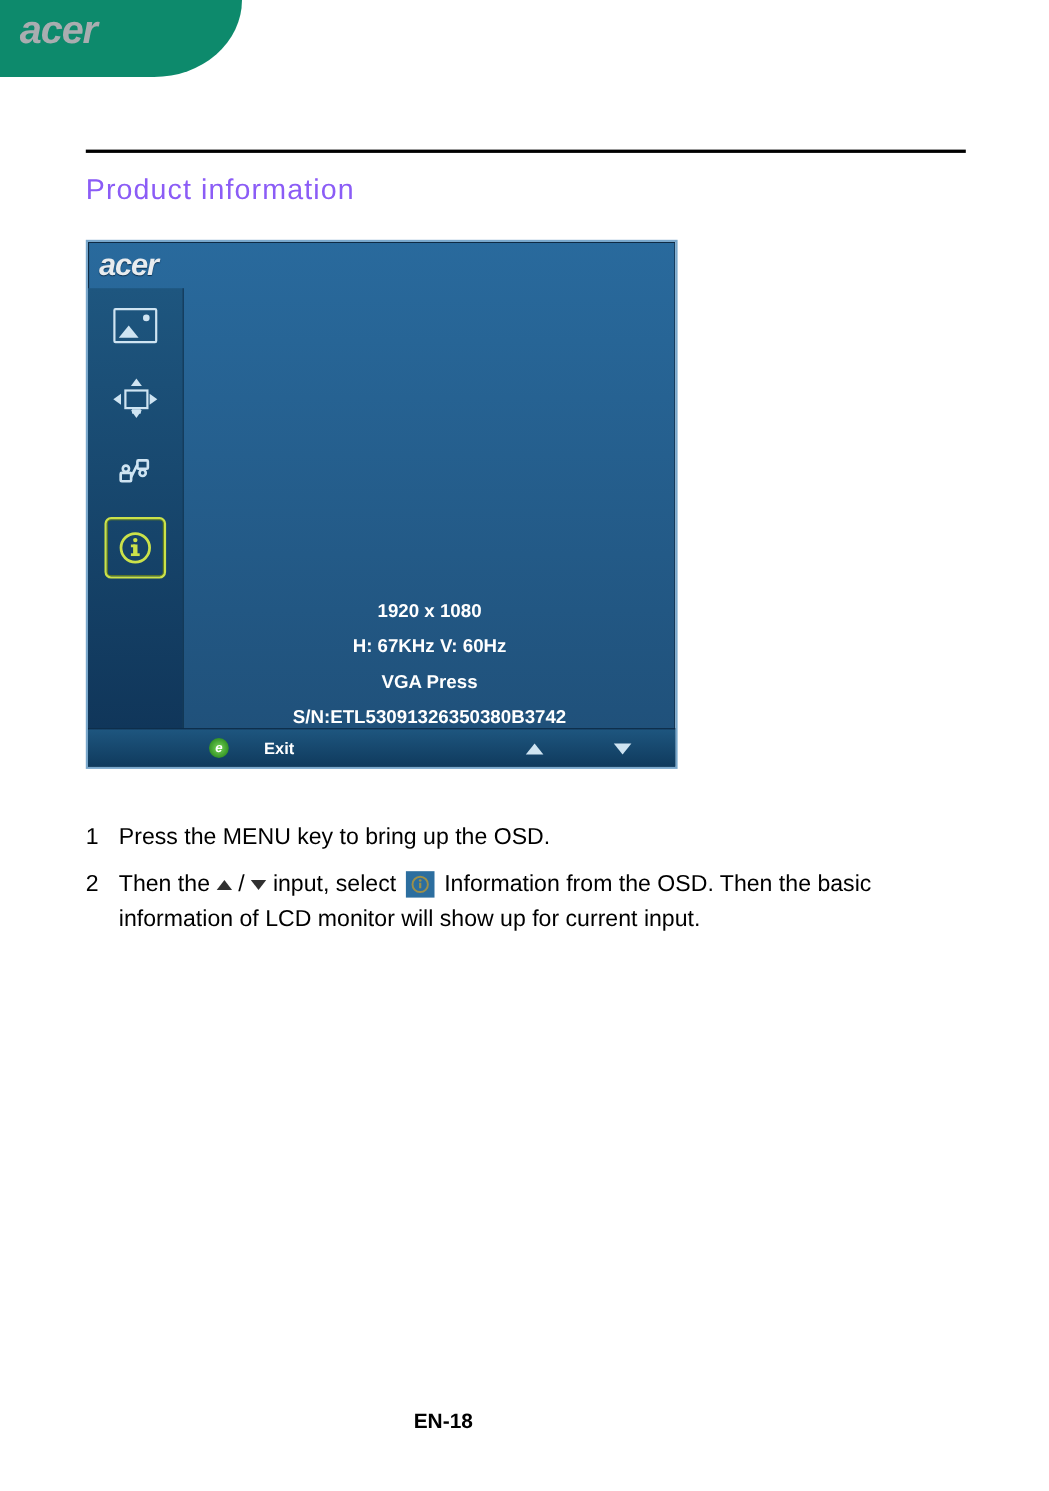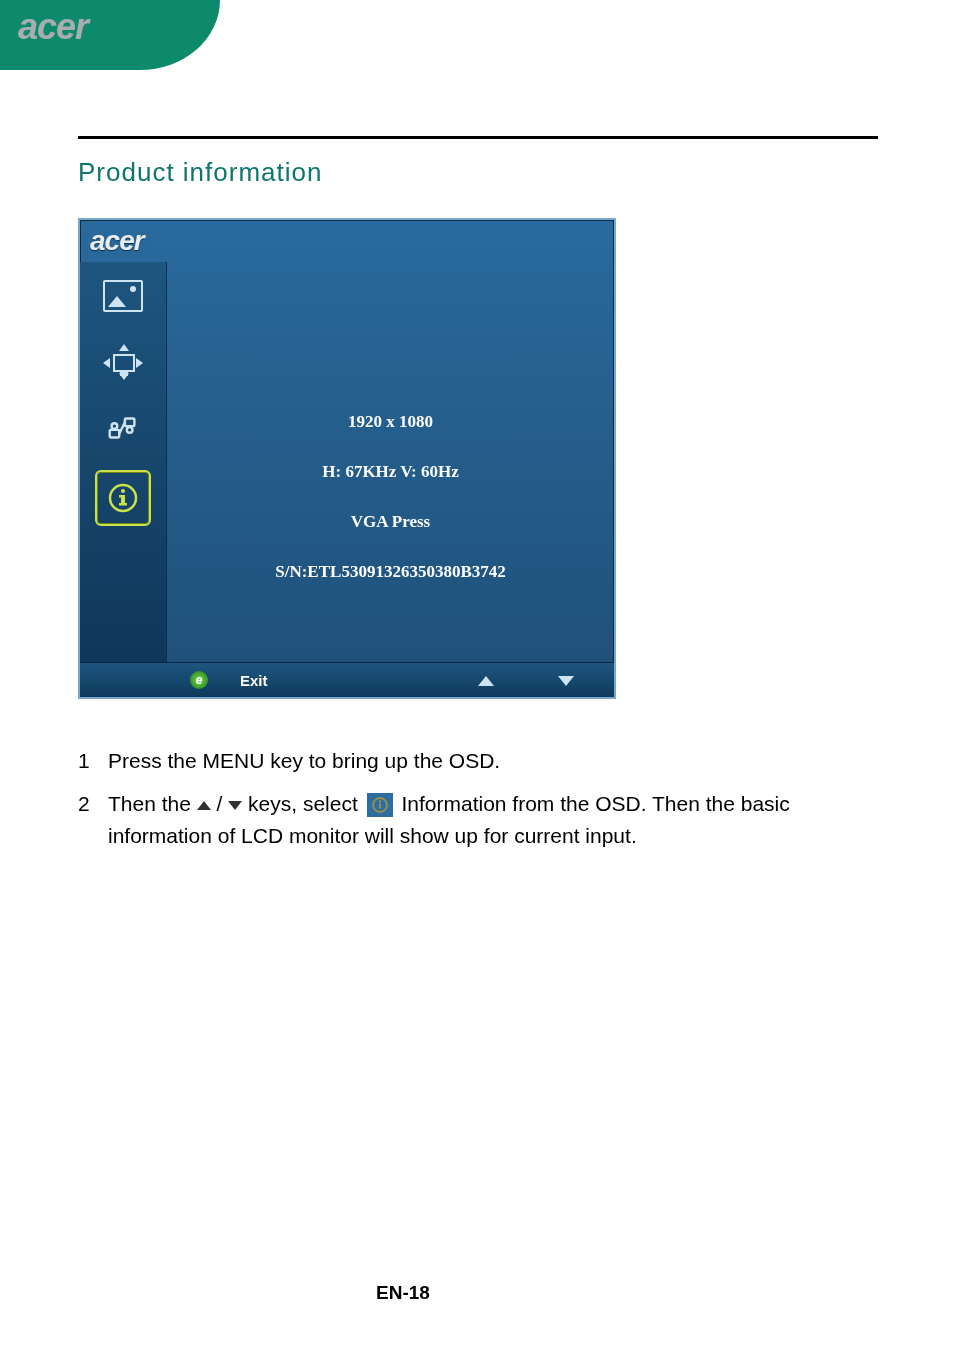--- a/index.html
+++ b/index.html
@@ -41,21 +41,21 @@
 
   .rule {
     border-top: 3px solid #000;
     margin-bottom: 18px;
   }
 
   .section-title {
     font-family: Arial, Helvetica, sans-serif;
     font-size: 26px;
     letter-spacing: 1px;
-    color: #0f766e;
+    color: #8b5cf6;
     margin-bottom: 30px;
   }
 
   
   .osd {
     width: 534px;
     background: linear-gradient(#296a9d, #1f4f78);
     border: 2px solid #7aa8cc;
     font-family: Arial, Helvetica, sans-serif;
     color: #fff;
@@ -150,24 +150,23 @@
   .arrow-r { right: 0; top: 14px; border-top: 5px solid transparent; border-bottom: 5px solid transparent; border-left: 7px solid #cfe4f2; }
 
   .settings-ico svg { width: 38px; height: 38px; }
   .info-ico svg { width: 34px; height: 34px; }
 
   .osd-main {
     flex: 1;
     display: flex;
     flex-direction: column;
     align-items: center;
-    justify-content: center;
+    justify-content: flex-end;
     padding-top: 70px;
-    gap: 30px;
-    font-family: Liberation Serif, serif;
+    gap: 12px;
   }
   .osd-main div {
     font-size: 17px;
     font-weight: bold;
     color: #fff;
   }
 
   .osd-footer {
     height: 34px;
     background: linear-gradient(#1e567f, #0f3a5d);
@@ -306,21 +305,21 @@
   </div>
 
   <div class="instr">
     <div class="row">
       <div class="num">1</div>
       <div>Press the MENU key to bring up the OSD.</div>
     </div>
     <div class="row">
       <div class="num">2</div>
       <div>
-        <span>Then the </span><span class="tri-up"></span><span> / </span><span class="tri-down"></span><span> keys, select </span><span class="inline-info">
+        <span>Then the </span><span class="tri-up"></span><span> / </span><span class="tri-down"></span><span> input, select </span><span class="inline-info">
           <svg viewBox="0 0 18 18">
             <circle cx="9" cy="9" r="7" fill="none" stroke="#9c8f4a" stroke-width="1.8"></circle>
             <circle cx="9" cy="5.5" r="1.2" fill="#9c8f4a"></circle>
             <rect x="8" y="7.5" width="2" height="5" fill="#9c8f4a"></rect>
           </svg>
         </span><span> Information from the OSD. Then the basic information of LCD monitor will show up for current input.</span>
       </div>
     </div>
   </div>
 </div>

